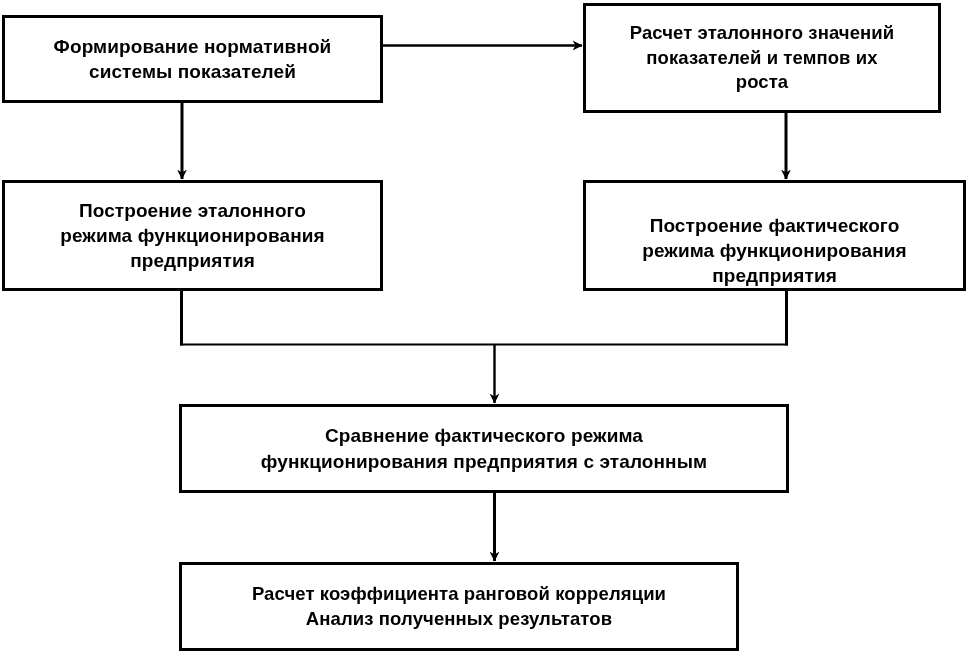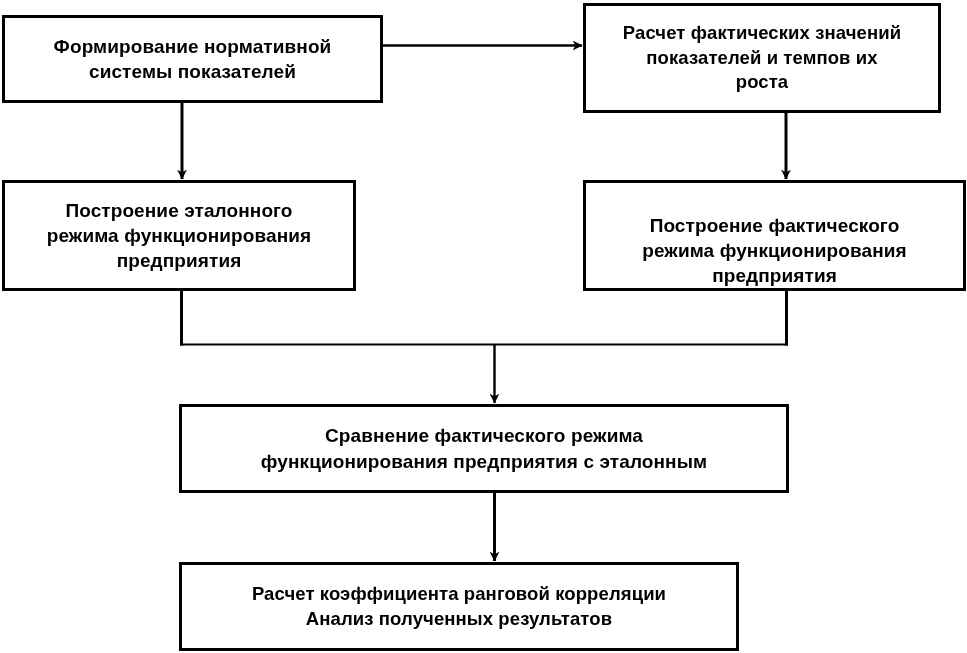--- a/index.html
+++ b/index.html
@@ -41,21 +41,21 @@
     font-size: 19px;
     line-height: 1.32;
     color: #000000;
     white-space: pre-line;
     letter-spacing: 0.1px;
     padding: 0 8px;
   }
   
   #node-normative-system      { left: 2px;   top: 3px;   width: 381px; height: 88px; margin-top: 12px;  }
   #node-actual-values         { left: 583px; top: 3px;   width: 358px; height: 110px; }
-  #node-reference-mode        { left: 2px;   top: 180px; width: 354px; height: 111px; }
+  #node-reference-mode        { left: 2px;   top: 180px; width: 381px; height: 111px; }
   #node-actual-mode           { left: 583px; top: 180px; width: 383px; height: 111px; align-items: flex-end; }
   #node-comparison            { left: 179px; top: 404px; width: 610px; height: 89px;  }
   #node-rank-correlation      { left: 179px; top: 562px; width: 560px; height: 89px;  }
   #node-actual-values .node-label   { font-size: 18.5px; }
   #node-comparison .node-label      { font-size: 19px; }
   #node-rank-correlation .node-label{ font-size: 18.5px; }
 </style>
 </head>
 <body>
 
@@ -84,21 +84,21 @@
 
     <line x1="494.5" y1="493" x2="494.5" y2="561" stroke="#000000" stroke-width="3" marker-end="url(#arrowhead)"></line>
   </svg>
 
   <div class="node-box" id="node-normative-system">
     <span class="node-label">Формирование нормативной
 системы показателей</span>
   </div>
 
   <div class="node-box" id="node-actual-values">
-    <span class="node-label">Расчет фактических значений
+    <span class="node-label">Расчет эталонного значений
 показателей и темпов их
 роста</span>
   </div>
 
   <div class="node-box" id="node-reference-mode">
     <span class="node-label">Построение эталонного
 режима функционирования
 предприятия</span>
   </div>
 

